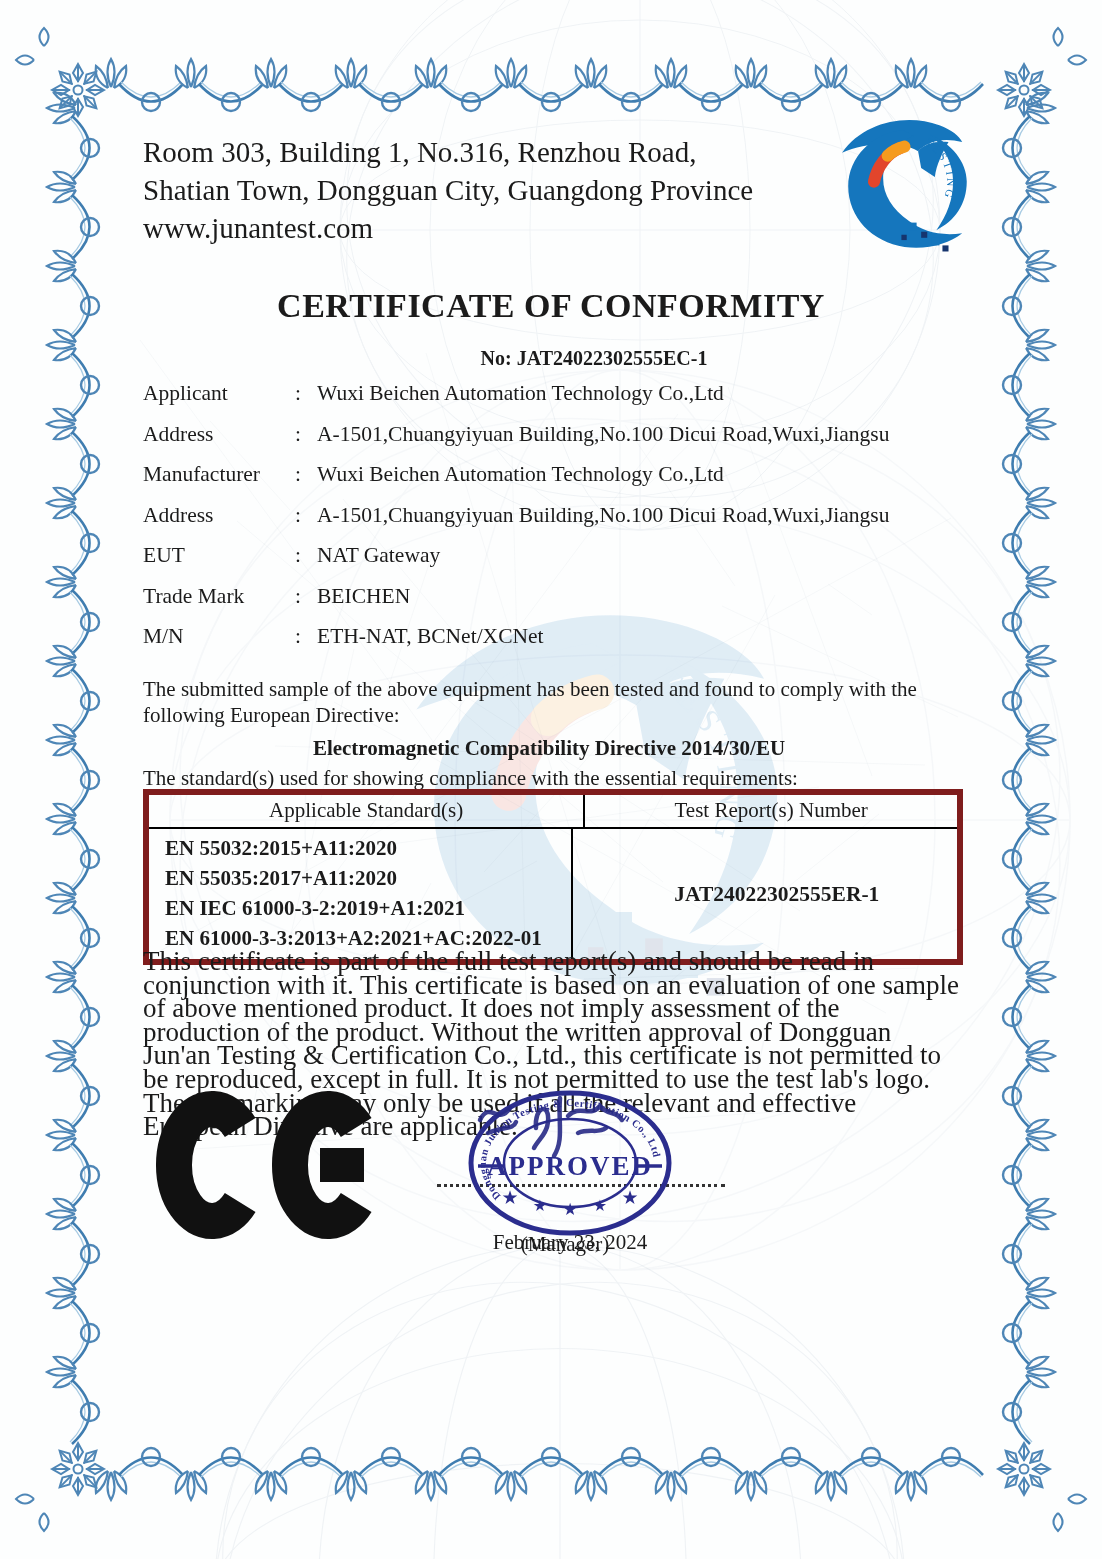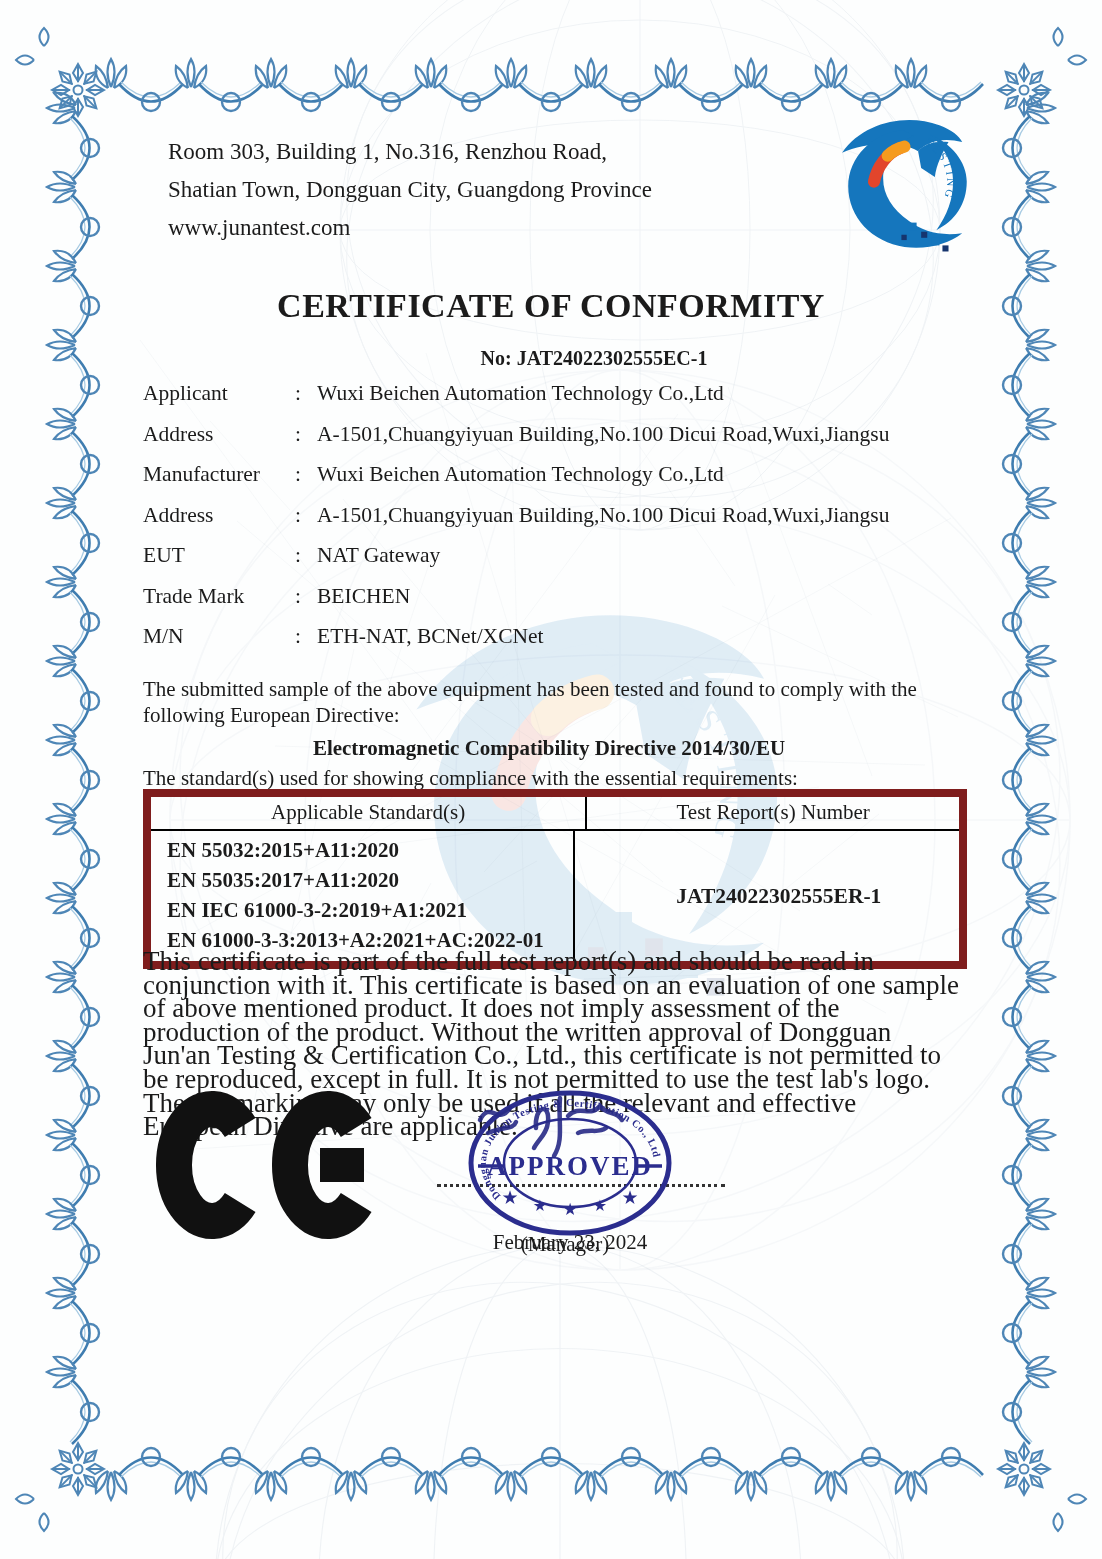--- a/index.html
+++ b/index.html
@@ -1,32 +1,32 @@
 <!DOCTYPE html>
 <html><head>
 <meta charset="utf-8">
 <style>
   html,body{margin:0;padding:0;background:#e8e8e8;}
   .page{position:relative;width:1102px;height:1559px;background:#fdfefe;overflow:hidden;
         font-family:"Liberation Serif","DejaVu Serif",serif;color:#1b1b1b;}
   .decor{position:absolute;left:0;top:0;z-index:0;}
   .layer{position:absolute;z-index:1;}
-  .addr{left:143px;top:133px;font-size:23px;line-height:38px;margin-left:25px;}
+  .addr{left:143px;top:133px;font-size:29px;line-height:38px;}
   .logo-svg{left:833px;top:101px;}
   .title{left:0;top:287px;width:1102px;text-align:center;font-size:34px;font-weight:bold;letter-spacing:.5px;}
   .certno{left:0;top:347px;width:1102px;text-align:center;font-size:20px;font-weight:bold;padding-left:43px;}
   .fields{left:143px;top:381px;width:820px;font-size:21.5px;}
   .frow{display:flex;height:40.5px;align-items:flex-start;}
   .flabel{width:152px;flex:none;}
   .fcolon{width:22px;flex:none;}
   .fvalue{flex:1;}
   .p1{left:143px;top:676px;width:818px;font-size:21px;line-height:26px;}
   .directive{left:143px;top:736px;width:812px;text-align:center;font-size:21px;font-weight:bold;}
   .note{left:143px;top:766px;width:818px;font-size:21px;}
-  .std-table{left:143px;top:789px;width:808px;border:8px solid #7f1d1d;font-size:21px;}
+  .std-table{left:143px;top:789px;width:808px;border:6px solid #7f1d1d;font-size:21px;}
   .thead{display:flex;border-bottom:2px solid #000;}
   .tbody{display:flex;gap:24px;}
   .cell-l{width:54%;border-right:2px solid #000;box-sizing:border-box;}
   .cell-r{width:46%;box-sizing:border-box;}
   .thead .cell-l,.thead .cell-r{text-align:center;padding:3px 0 4px 0;}
   .tbody .cell-l{padding:4px 6px 6px 16px;font-weight:bold;}
   .std-line{line-height:30px;white-space:nowrap;}
   .tbody .cell-r{display:flex;align-items:center;justify-content:center;font-weight:bold;font-size:21.5px;}
   .disclaimer{left:143px;top:950px;width:820px;font-size:27px;line-height:23.6px;}
   .ce-svg{left:150px;top:1090px;}

